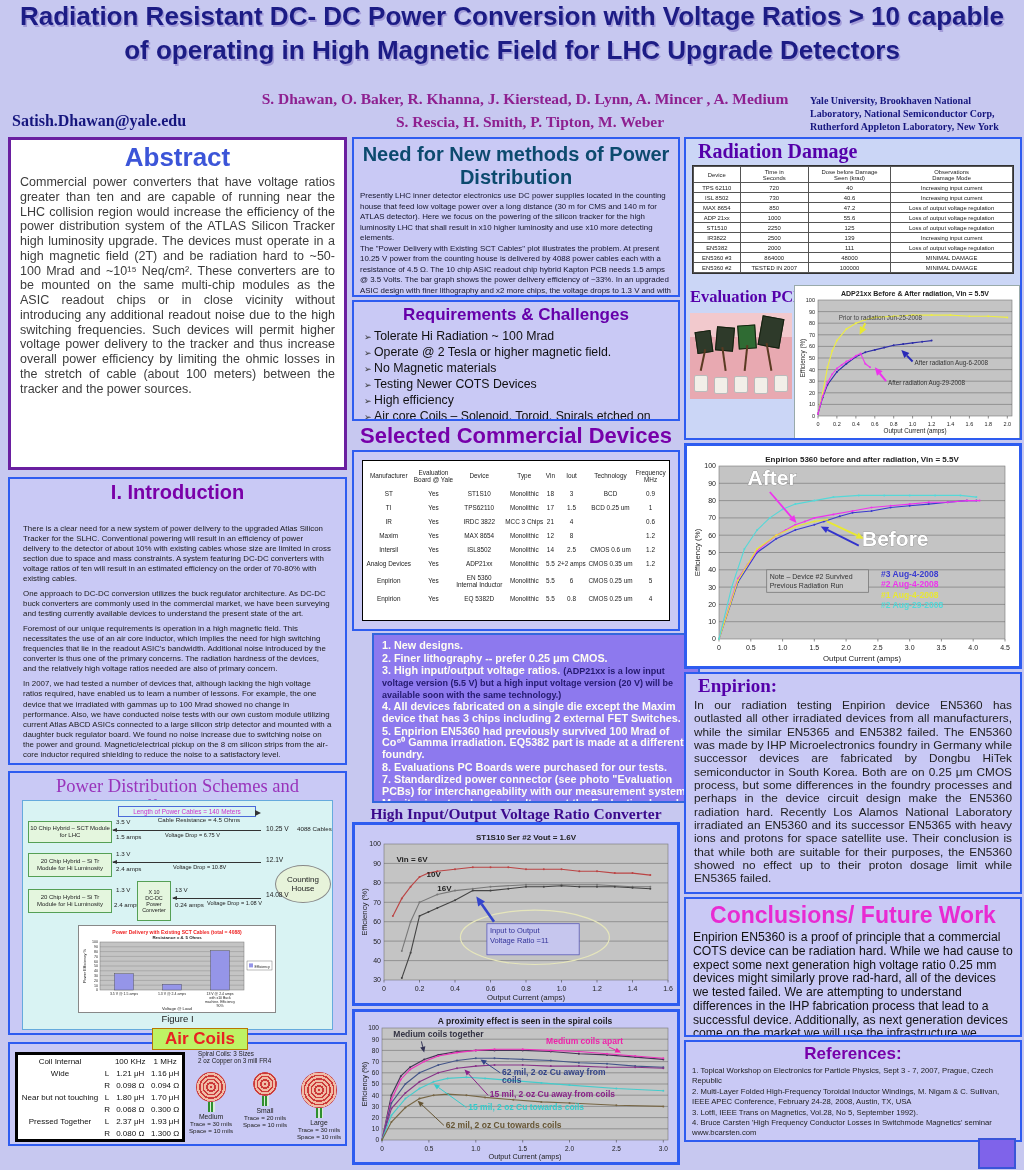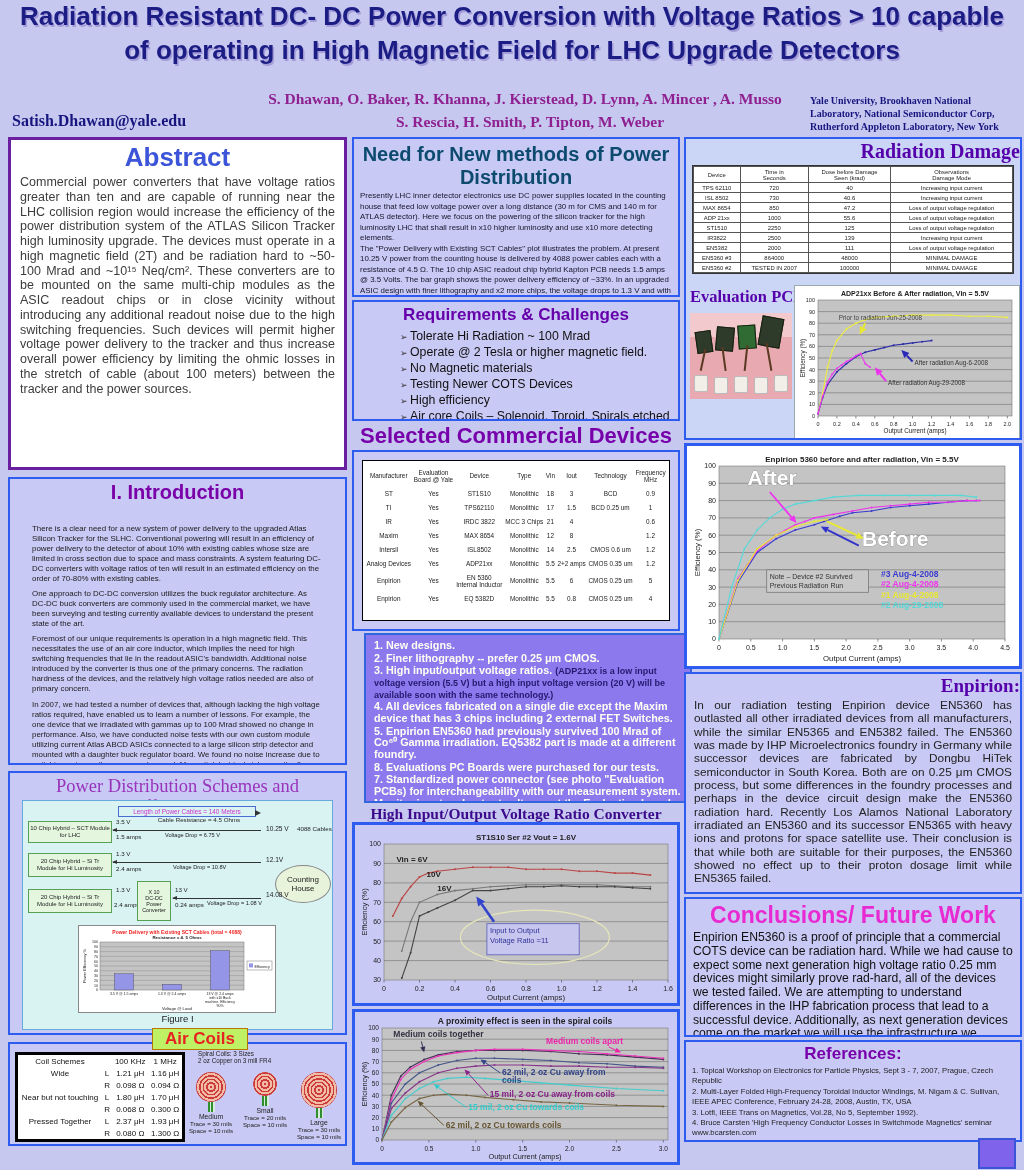--- a/index.html
+++ b/index.html
@@ -9,30 +9,30 @@
   .h-title{position:absolute;left:0;top:8;width:100%;text-align:center;font-weight:bold;color:#1c1c85;font-size:26px;line-height:1.3;text-shadow:1.5px 1.5px 0 #a39cd8;}
   .authors{position:absolute;font-family:"Liberation Serif",serif;font-weight:bold;color:#8e2090;font-size:15.5px;text-align:center;}
   .email{position:absolute;left:12px;top:112px;font-family:"Liberation Serif",serif;font-weight:bold;color:#15157d;font-size:16px;}
   .affil{position:absolute;left:810px;top:94px;width:210px;font-family:"Liberation Serif",serif;font-weight:bold;color:#15157d;font-size:10px;line-height:1.32;}
   .sec-title{text-align:center;font-weight:bold;}
   .t-abstract{color:#3c55d8;font-size:26px;margin:2px 0 0;}
   .t-intro{color:#7a00a8;font-size:20px;margin:2px 0 20px;}
   .t-need{color:#0c4a6e;font-size:20px;margin:4px 0 2px;}
   .t-req{color:#6600aa;font-size:17px;margin:3px 0 4px;}
   .t-dev{color:#7700aa;font-size:22px;}
-  .t-serif{font-family:"Liberation Serif",serif;color:#5500aa;font-size:19px;font-weight:bold;text-align:right;margin:1px 0 2px;}
+  .t-serif{font-family:"Liberation Serif",serif;color:#5500aa;font-size:19px;font-weight:bold;text-align:left;margin:1px 0 2px;padding-left:12px;}
   .t-pd{font-family:"Liberation Serif",serif;color:#9933bb;font-size:18.5px;font-weight:normal;text-align:center;margin:3px 0 0;}
   .t-concl{color:#e82ad2;font-size:23px;margin:3px 0 2px;}
   .t-refs{color:#7700aa;font-size:17px;margin:2px 0 2px;}
   .t-hio{position:absolute;width:328px;text-align:center;font-family:"Liberation Serif",serif;font-weight:bold;color:#3b0a8c;font-size:15.5px;}
   .abstract-body{font-size:12.5px;line-height:1.18;color:#3c3c3c;text-align:justify;padding:2px 9px;}
-  .intro-paras{padding:0 22px;}
+  .intro-paras{padding:0 13px;}
   .intro-paras div{font-size:7.9px;line-height:1.27;color:#1a1a1a;margin:0 0 5px;}
   .need-body{font-size:7.9px;line-height:1.33;color:#15152a;white-space:pre-line;padding:0 6px;}
-  .reqlist{padding:0 4px 0 10px;margin-left:36px;}
+  .reqlist{padding:0 4px 0 10px;}
   .reqlist div{font-size:12.3px;color:#101010;line-height:1.3;}
   .reqlist div::before{content:"\27A2  ";font-size:9px;color:#333;}
   .notes-list{padding:5px 8px;}
   .notes-list div{font-size:10.8px;font-weight:bold;line-height:1.08;color:#fffef2;margin-bottom:1px;}
   .nmain{color:#fffef2;}
   .nnote{color:#241a6e;font-size:9px;}
   .enp-body{font-size:11.8px;line-height:1.13;color:#222;text-align:justify;padding:0 8px;}
   .concl-body{font-size:12.2px;line-height:1.13;color:#111;padding:0 7px;}
   .refs-list{padding:0 6px;}
   .refs-list div{font-size:7.7px;line-height:1.35;color:#222;}
@@ -75,21 +75,21 @@
 </style>
 </head>
 <body>
 
 <div id="poster">
 
   <div class="h-title">
     <div>Radiation Resistant DC- DC Power Conversion with Voltage Ratios &gt; 10 capable</div>
     <div>of operating in High Magnetic Field for LHC Upgrade Detectors</div>
   </div>
-  <div class="authors" style="left:225px;top:90px;width:600px;">S. Dhawan, O. Baker, R. Khanna, J. Kierstead, D. Lynn, A. Mincer , A. Musso</div>
+  <div class="authors" style="left:225px;top:90px;width:600px;">S. Dhawan, O. Baker, R. Khanna, J. Kierstead, D. Lynn, A. Mincer , A. Medium</div>
   <div class="authors" style="left:300px;top:113px;width:460px;">S. Rescia, H. Smith, P. Tipton, M. Weber</div>
   <div class="email">Satish.Dhawan@yale.edu</div>
   <div class="affil">Yale University, Brookhaven National Laboratory, National Semiconductor Corp, Rutherford Appleton Laboratory, New York University &amp; Rutherford Appleton Laboratory</div>
 
   <div class="box" style="left:8px;top:137px;width:339px;height:333px;background:#ffffff;border:3px solid #6a1fa0;">
     <div class="sec-title t-abstract">Abstract</div>
     <div class="abstract-body">Commercial power converters that have voltage ratios greater than ten and are capable of running near the LHC collision region would increase the efficiency of the power distribution system of the ATLAS Silicon Tracker high luminosity upgrade. The devices must operate in a high magnetic field (2T) and be radiation hard to ~50-100 Mrad and ~10¹⁵ Neq/cm². These converters are to be mounted on the same multi-chip modules as the ASIC readout chips or in close vicinity without introducing any additional readout noise due to the high switching frequencies. Such devices will permit higher voltage power delivery to the tracker and thus increase overall power efficiency by limiting the ohmic losses in the stretch of cable (about 100 meters) between the tracker and the power sources.</div>
   </div>
 
   <div class="box" style="left:8px;top:477px;width:339px;height:288px;">
@@ -186,21 +186,21 @@
       <div class="figcaption">Figure I</div>
     </div>
   </div>
 
   <div class="aclabel">Air Coils</div>
   <div class="box" style="left:8px;top:1042px;width:339px;height:104px;">
     <div class="acwrap">
       <table class="actbl">
           <tbody>
             <tr>
-              <th>Coil Schemes</th>
+              <th>Coil Internal</th>
               <th></th>
               <th>100 KHz</th>
               <th>1 MHz</th>
             </tr>
             <tr>
               <td>Wide</td>
               <td>L</td>
               <td>1.21 μH</td>
               <td>1.16 μH</td>
             </tr>
@@ -375,21 +375,21 @@
               <td>5.5</td>
               <td>0.8</td>
               <td>CMOS 0.25 um</td>
               <td>4</td>
             </tr>
           </tbody>
         </table>
     </div>
   </div>
 
-  <div class="box" style="left:364px;top:633px;width:328px;height:170px;background:#8d79ee;border-color:#3366dd;">
+  <div class="box" style="left:372px;top:633px;width:328px;height:170px;background:#8d79ee;border-color:#3366dd;">
     <div class="notes-list">
         <div><span class="nmain">1.  New designs.</span></div>
         <div><span class="nmain">2.  Finer lithography -- prefer 0.25 μm CMOS.</span></div>
         <div><span class="nmain">3.  High input/output voltage ratios.</span> <span class="nnote">(ADP21xx is a low  input voltage version (5.5 V) but a high input voltage version  (20 V) will be available soon with the same technology.)</span></div>
         <div><span class="nmain">4.  All devices fabricated on a single die except the Maxim device that has 3 chips including 2 external FET Switches.</span></div>
         <div><span class="nmain">5.  Enpirion EN5360 had previously survived 100 Mrad of Co⁶⁰ Gamma irradiation. EQ5382 part is made at a different foundry.</span></div>
         <div><span class="nmain">8.  Evaluations PC Boards were purchased for our tests.</span></div>
         <div><span class="nmain">7.  Standardized power connector (see photo "Evaluation PCBs) for interchangeability with our measurement system. Monitor input and output voltages at the Evaluation board and add resistive shunts near the output to monitor currents.</span></div>
       </div>
   </div>

